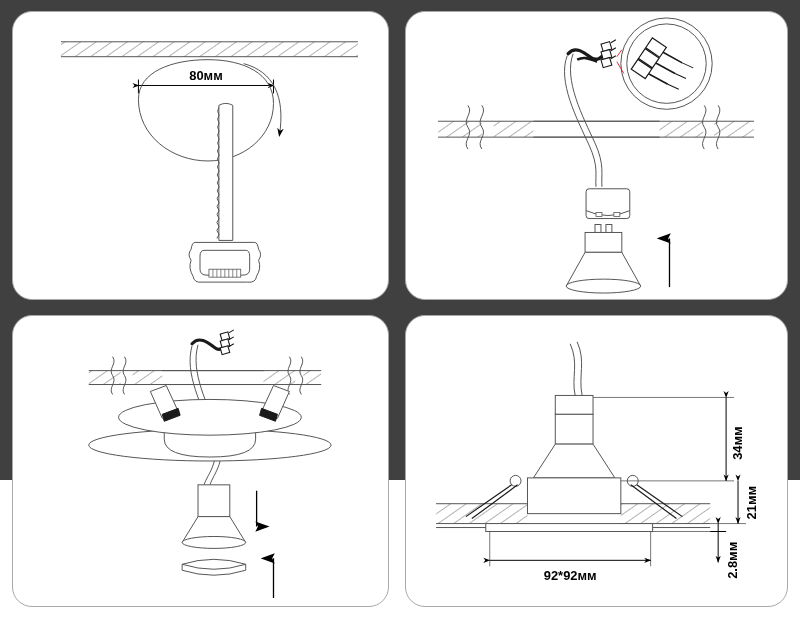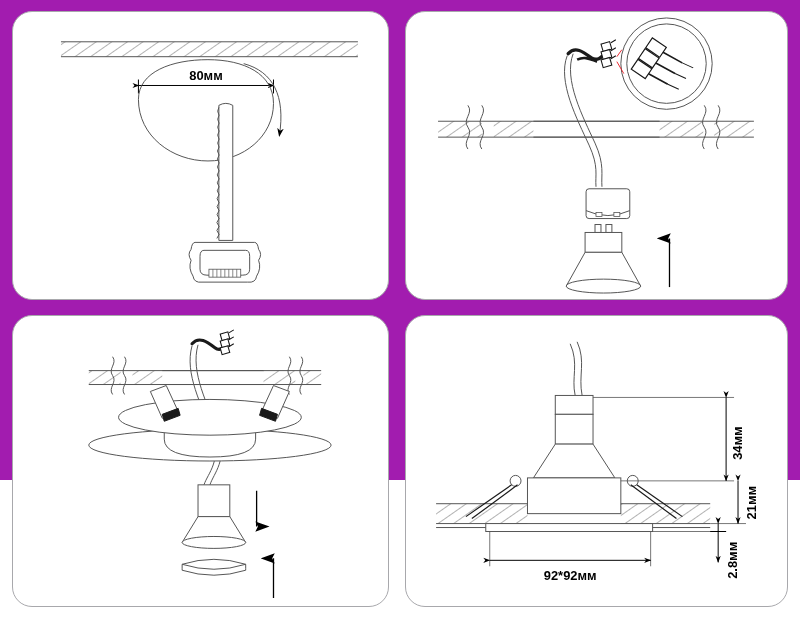--- a/index.html
+++ b/index.html
@@ -10,21 +10,21 @@
   body {
     width: 800px;
     height: 622px;
     font-family: "Liberation Sans", sans-serif;
     overflow: hidden;
   }
   #sheet {
     position: relative;
     width: 800px;
     height: 480px;
-    background: #a21caf;
+    background: #404040;
   }
   .panel {
     position: absolute;
     box-sizing: border-box;
     border: 1px solid #a8a8ac;
     border-radius: 20px;
     background: #ffffff;
     overflow: hidden;
   }
   #panel-1 { left: 12px;  top: 11px;  width: 377px; height: 289px; }

